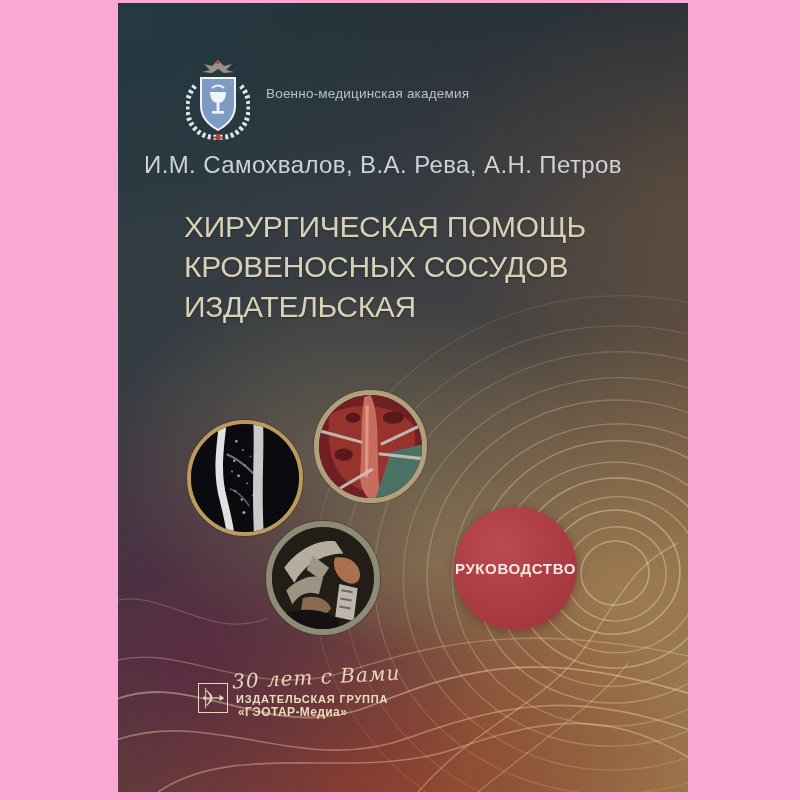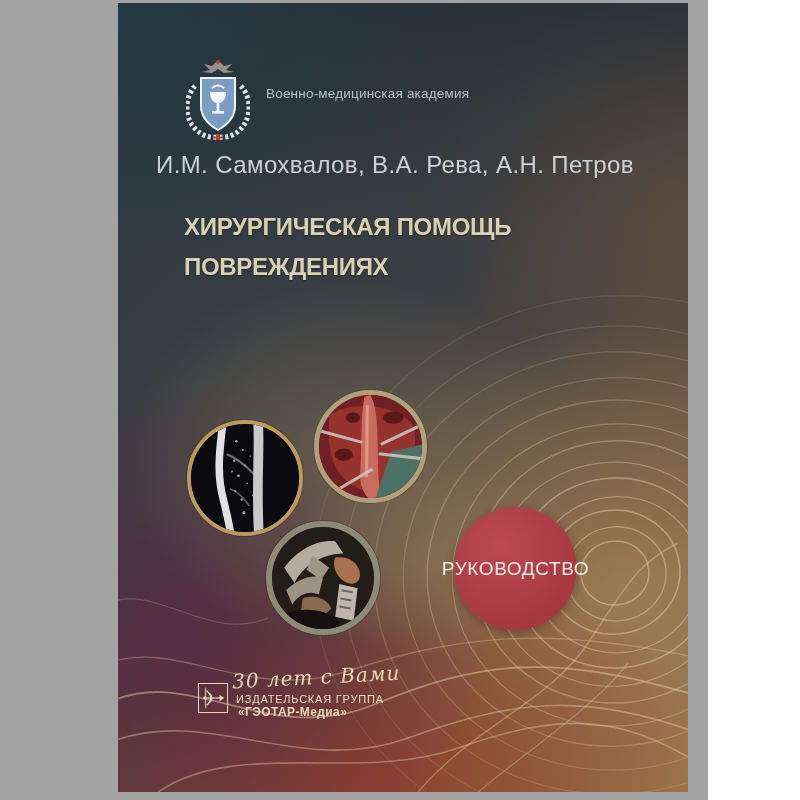--- a/index.html
+++ b/index.html
@@ -1,64 +1,64 @@
 <!DOCTYPE html>
 <html><head>
 <meta charset="utf-8">
 <style>
   html,body{margin:0;padding:0;background:#ffffff;}
-  .stage{position:relative;width:708px;height:800px;background:#a3a3a3;overflow:hidden;
+  .stage{position:relative;width:800px;height:800px;background:#f9a8d4;overflow:hidden;
          font-family:"Liberation Sans",sans-serif;}
   .cover{position:absolute;left:118px;top:3px;width:570px;height:789px;overflow:hidden;
     background:
       radial-gradient(ellipse 340px 260px at 40% 58%, rgba(140,122,88,0.50), rgba(140,122,88,0) 70%),
       radial-gradient(ellipse 220px 140px at 56% 71%, rgba(150,128,88,0.45), rgba(150,128,88,0) 70%),
       radial-gradient(ellipse 430px 390px at 12% 82%, rgba(88,40,66,0.85), rgba(88,40,66,0) 70%),
       radial-gradient(ellipse 520px 320px at 42% 98%, rgba(158,62,40,0.80), rgba(158,62,40,0) 72%),
       radial-gradient(ellipse 470px 380px at 88% 74%, rgba(196,152,94,0.55), rgba(196,152,94,0) 70%),
       radial-gradient(ellipse 320px 260px at 96% 24%, rgba(118,86,58,0.35), rgba(118,86,58,0) 75%),
       radial-gradient(ellipse 430px 330px at 2% 2%, rgba(36,58,66,0.90), rgba(36,58,66,0) 75%),
       linear-gradient(180deg, rgba(18,28,34,0.35), rgba(18,28,34,0) 28%),
       linear-gradient(135deg, #2c3a43 0%, #3c3e42 45%, #6a5440 78%, #96764a 100%);
   }
   .rings{position:absolute;left:0;top:0;z-index:1;}
   
   .emblem{position:absolute;left:68px;top:55px;width:64px;height:84px;z-index:3;}
   .academy{position:absolute;left:148px;top:82px;z-index:3;color:#b7c1ca;
            font-size:13.5px;line-height:18px;letter-spacing:0.2px;}
   
   .authors{position:absolute;left:0;top:148px;width:530px;text-align:center;z-index:3;
-           color:#ccd2d6;font-size:24px;letter-spacing:0.4px;margin-left:12px;}
-  
-  .title{position:absolute;left:66px;top:204px;z-index:3;color:#d9d1b5;font-weight:bold;
-         font-size:24px;line-height:40px;letter-spacing:-0.3px;
+           color:#ccd2d6;font-size:24px;letter-spacing:0.4px;}
+  
+  .title{position:absolute;left:66px;top:204px;z-index:3;color:#d9d1b5;font-weight:normal;
+         font-size:30px;line-height:40px;letter-spacing:-0.3px;
          text-shadow:0 1px 2px rgba(0,0,0,0.35);}
   
   .photo{position:absolute;border-radius:50%;overflow:hidden;z-index:2;box-sizing:border-box;}
   .photo svg{display:block;width:100%;height:100%;}
   .ph-a{left:69px;top:417px;width:116px;height:116px;border:4px solid #bb9a5d;
         box-shadow:0 0 0 1px rgba(60,40,30,.4), inset 0 0 6px rgba(0,0,0,.6);}
   .ph-b{left:196px;top:387px;width:113px;height:113px;border:5px solid #b0a07c;
         box-shadow:0 0 0 1px rgba(60,50,30,.35), inset 0 0 6px rgba(0,0,0,.55);}
   .ph-c{left:148px;top:518px;width:114px;height:114px;border:6px solid #8d8b75;
         box-shadow:0 0 0 1px rgba(40,40,30,.4), inset 0 0 6px rgba(0,0,0,.6);}
   
   .badge{position:absolute;left:336px;top:504px;width:123px;height:123px;border-radius:50%;
          z-index:2;display:flex;flex-direction:column;align-items:center;justify-content:center;
          background:radial-gradient(circle at 38% 32%, #bc4a50, #a63840 70%, #9c333c 100%);
          box-shadow:0 2px 10px rgba(40,10,10,0.35);}
-  .badge div{color:#f3e9e2;font-weight:normal;font-size:19px;line-height:24px;letter-spacing:0.6px;}
+  .badge div{color:#f3e9e2;font-weight:bold;font-size:15px;line-height:24px;letter-spacing:0.6px;}
   
   .pub-logo{position:absolute;left:80px;top:680px;width:30px;height:30px;z-index:3;
             border:1.5px solid #e6d7ba;box-sizing:border-box;}
   .pub-script{position:absolute;left:114px;top:662px;z-index:3;color:#e6d6b6;
               font-family:"DejaVu Serif",serif;font-style:italic;font-size:20px;
               letter-spacing:1px;transform:rotate(-3deg);}
   .pub-group{position:absolute;left:118px;top:690px;z-index:3;color:#eade c4;
-             color:#eaddc2;font-size:11px;font-weight:normal;letter-spacing:0.8px;}
+             color:#eaddc2;font-size:11px;font-weight:bold;letter-spacing:0.8px;}
   .pub-name{position:absolute;left:120px;top:702px;z-index:3;color:#ead9b9;
             font-size:12px;font-weight:bold;letter-spacing:0.4px;}
 </style>
 </head>
 <body>
 
 <div class="stage">
   <div class="cover">
 
     <svg class="rings" width="570" height="789" viewBox="0 0 570 789">
@@ -107,21 +107,22 @@
       <path d="M 30 76 h4 v6 h-4 z M 27 78.5 h10 v2 h-10 z" fill="#b04838"></path>
     </svg>
     <div class="academy">
       <div>Военно-медицинская академия</div>
     </div>
 
     <div class="authors">И.М. Самохвалов, В.А. Рева, А.Н. Петров</div>
 
     <div class="title">
       <div>ХИРУРГИЧЕСКАЯ ПОМОЩЬ</div>
-      <div>ПОВРЕЖДЕНИЯХ</div>
+      <div>КРОВЕНОСНЫХ СОСУДОВ</div>
+      <div>ИЗДАТЕЛЬСКАЯ</div>
     </div>
 
     <div class="photo ph-a">
       <svg viewBox="0 0 100 100">
         <rect width="100" height="100" fill="#0b0b0f"></rect>
         <path d="M 30 -5 C 27 20 23 45 30 70 C 33 83 36 94 37 105" stroke="#ededed" stroke-width="7" fill="none" opacity="0.95"></path>
         <path d="M 62 -5 C 64 25 60 55 63 105" stroke="#dddddd" stroke-width="9" fill="none" opacity="0.9"></path>
         <path d="M 33 28 C 44 32 52 40 58 46" stroke="#c8c8c8" stroke-width="2" fill="none" opacity="0.55"></path>
         <path d="M 36 60 C 45 63 50 70 54 76" stroke="#bfbfbf" stroke-width="1.6" fill="none" opacity="0.45"></path>
         <g fill="#e6e6e6">

